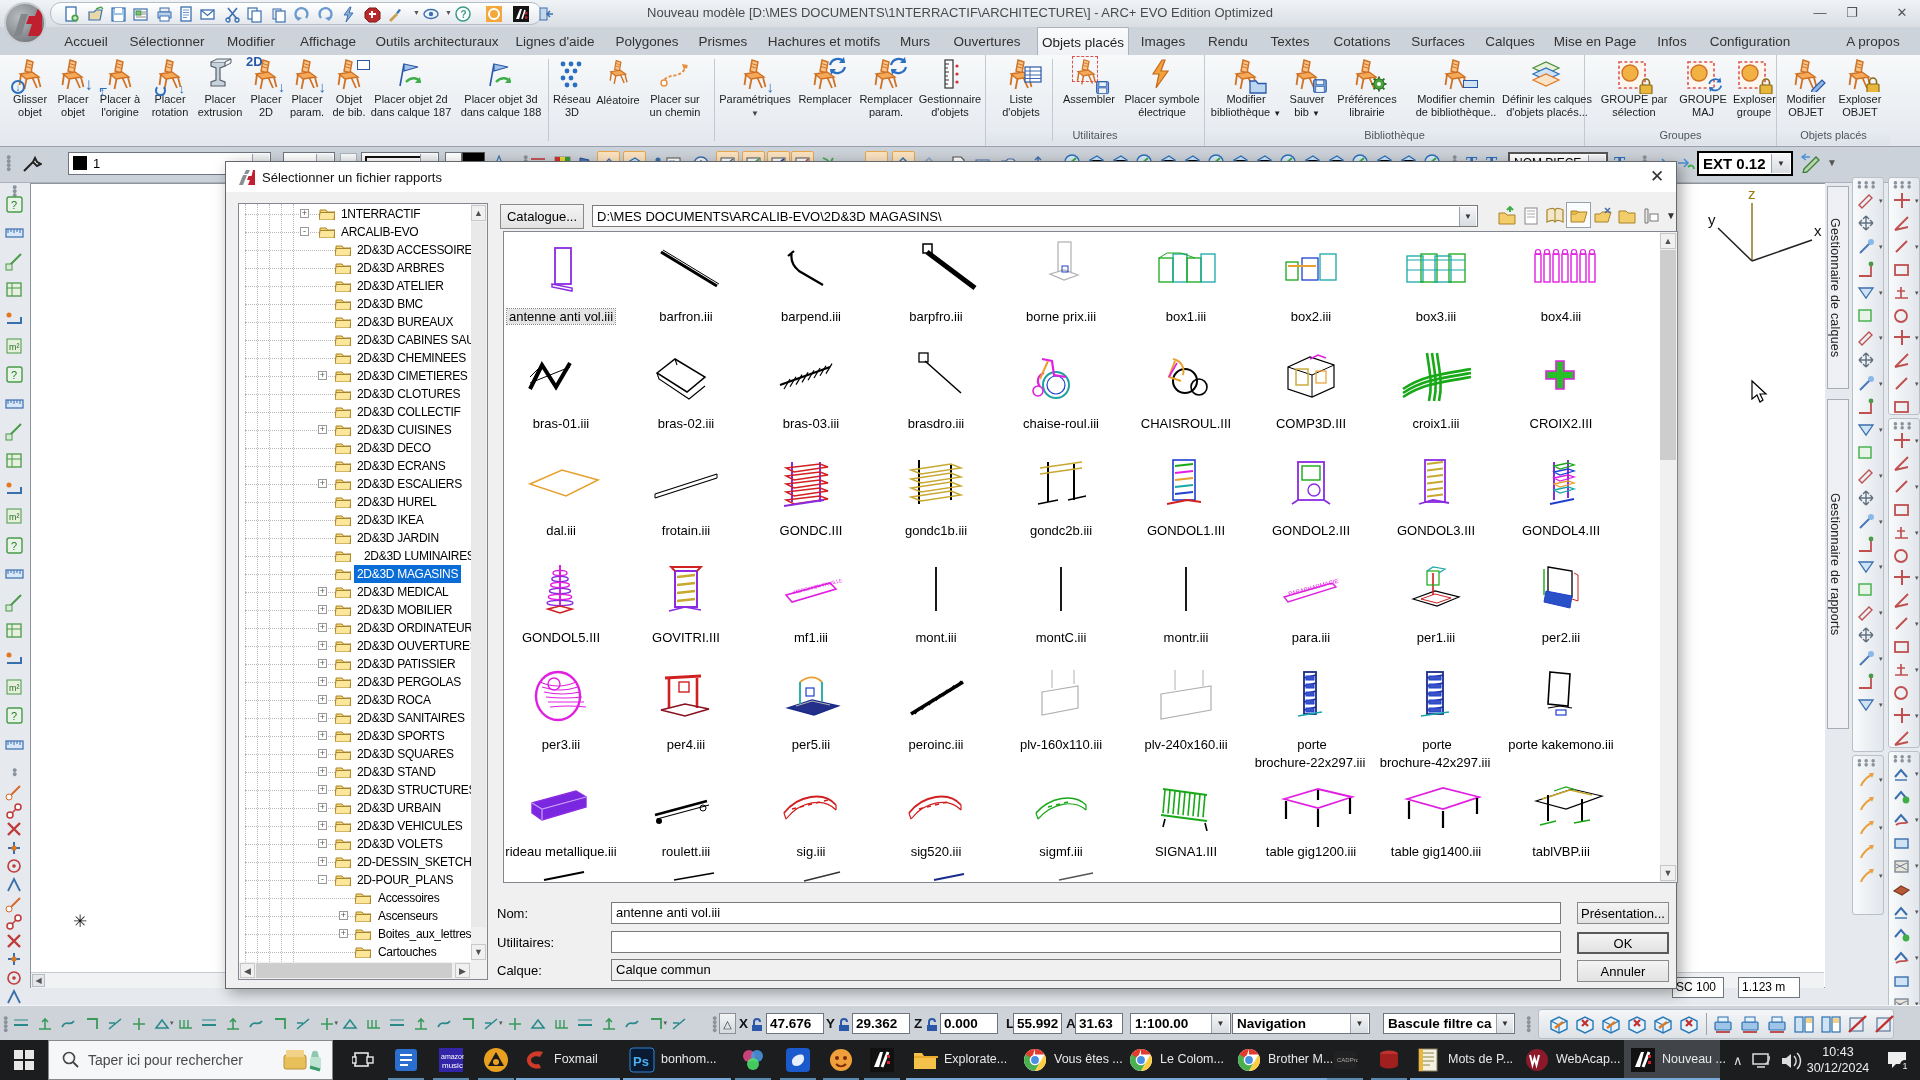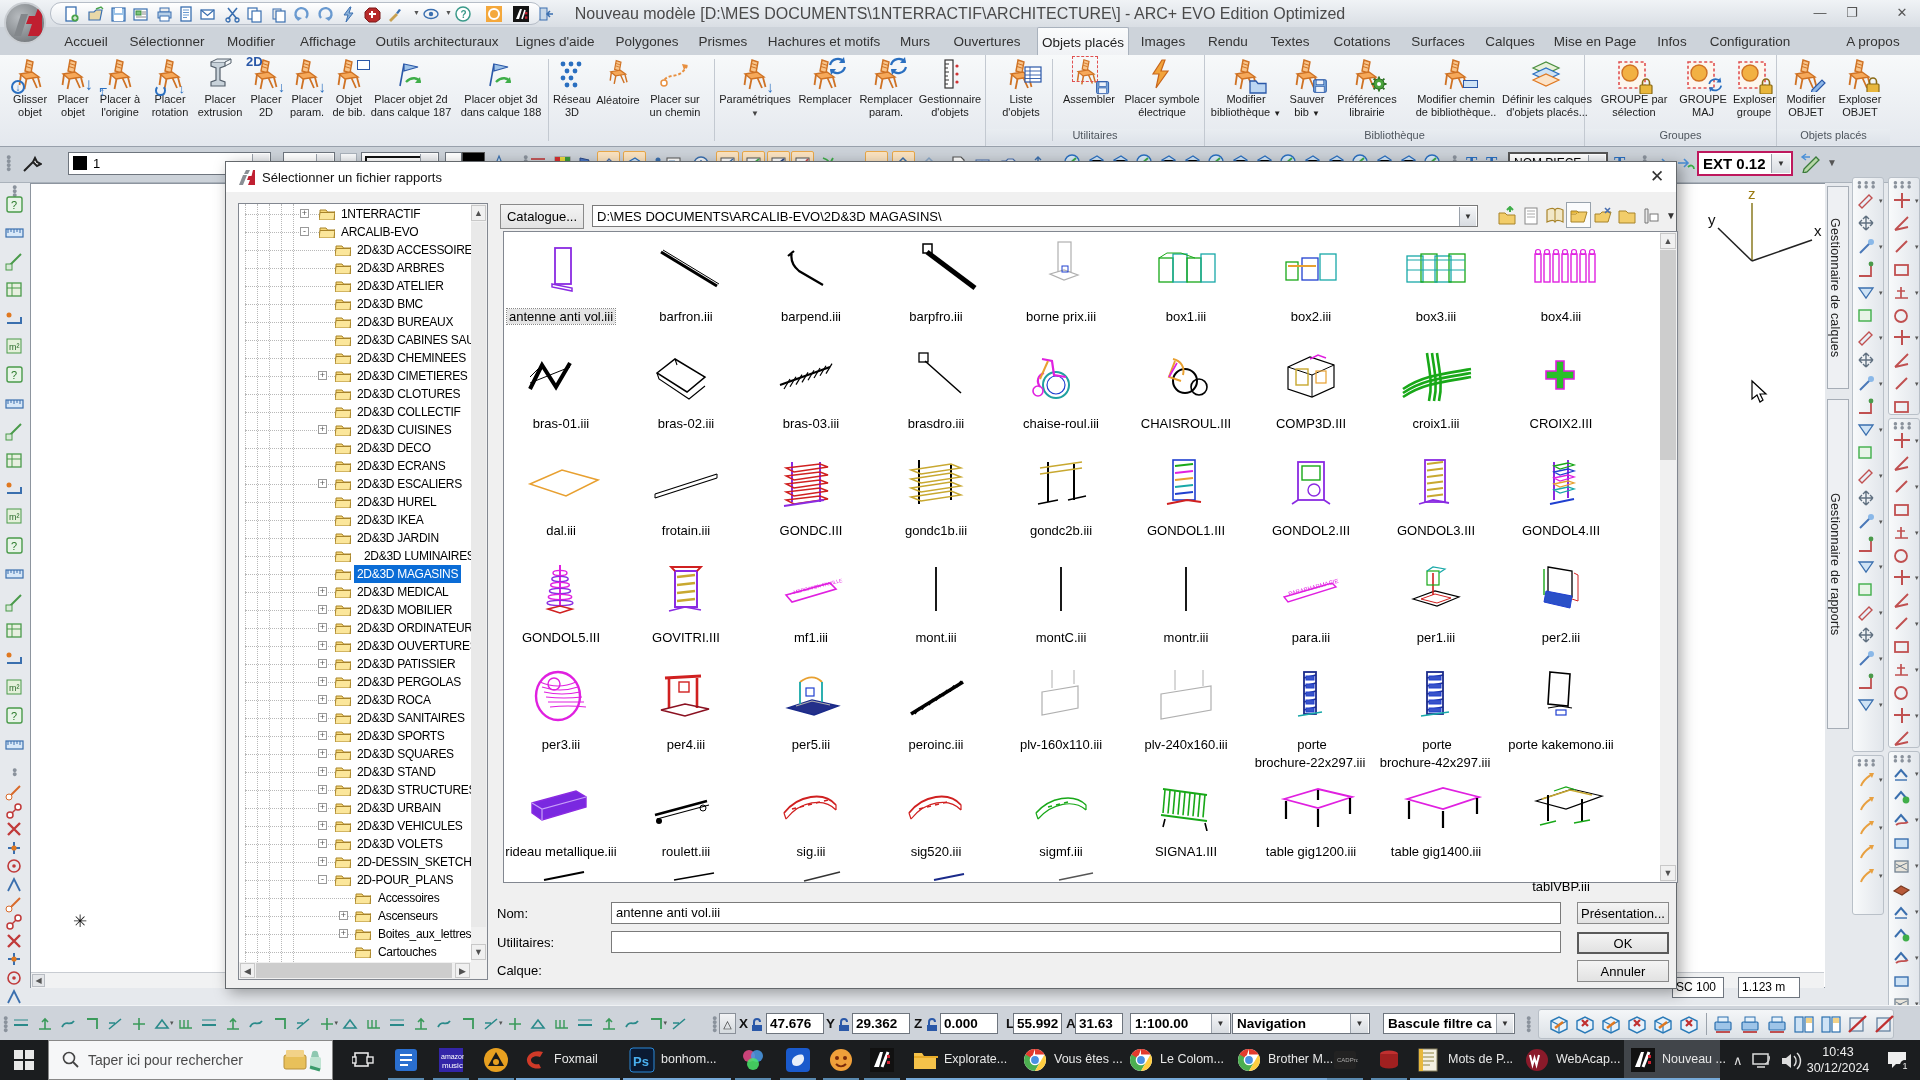--- a/index.html
+++ b/index.html
@@ -2,21 +2,21 @@
 <html><head><meta charset="utf-8">
 <style>
 *{margin:0;padding:0;box-sizing:border-box}
 html,body{width:1920px;height:1080px;overflow:hidden}
 body{font-family:"Liberation Sans",sans-serif;position:relative;background:#fff}
 #screen{position:absolute;left:0;top:0;width:1920px;height:1080px;background:#e8ebef}
 .abs{position:absolute}
 
 #titlebar{position:absolute;left:0;top:0;width:1920px;height:27px;background:linear-gradient(#f0f3f6,#d9dee4)}
 #qbar{position:absolute;left:50px;top:2px;width:492px;height:23px;background:linear-gradient(#ffffff,#e4e8ed);border:1px solid #b6bdc7;border-radius:11px}
-#title-text{position:absolute;left:0;right:0;top:5px;text-align:center;font-size:16px;color:#4a4a4a}
+#title-text{position:absolute;left:0;right:0;top:5px;text-align:center;font-size:13px;color:#4a4a4a}
 .winbtn{position:absolute;top:4px;width:28px;height:18px;color:#555;font-size:13px;text-align:center;line-height:18px}
 
 #tabrow{position:absolute;left:0;top:27px;width:1920px;height:28px;background:#cdd3da}
 .tab{position:absolute;top:0;height:28px;line-height:29px;font-size:13.5px;color:#333;text-align:center}
 .tab.active{background:linear-gradient(#fafbfc,#f0f2f5);border:1px solid #a9b2bd;border-bottom:none;border-radius:2px 2px 0 0;color:#222}
 
 #ribbon{position:absolute;left:0;top:55px;width:1920px;height:92px;background:linear-gradient(#f7f9fa,#e4e8ee);border-bottom:1px solid #98a0ab}
 .rgroup{position:absolute;top:0;height:91px;border-right:1px solid #c3c9d1}
 .rgroup .glabel{position:absolute;left:0;right:0;bottom:1px;height:16px;text-align:center;font-size:11px;color:#4f565e;background:linear-gradient(#e9edf1,#dde2e9)}
 .rbtn{position:absolute;top:2px;height:72px;text-align:center}
@@ -783,21 +783,21 @@
  <span style="position:absolute;left:1614px;top:6px;color:#2a6fc0;font-weight:bold;font-size:17px;font-family:'Liberation Serif',serif">T</span>
  <div class="hdots" style="left:1642px;top:8px">●●●●</div>
  <svg width="20" height="16" style="position:absolute;left:1654px;top:8px">
         <path d="M2,8 h10 M8,4 l4,4 -4,4" stroke="#4a90d8" stroke-width="1.6" fill="none"></path>
         <path d="M12,12 c3,-3 6,-1 6,2" stroke="#3fae49" stroke-width="1.8" fill="none"></path>
       </svg>
  <svg width="20" height="16" style="position:absolute;left:1676px;top:8px">
         <path d="M2,8 h10 M8,4 l4,4 -4,4" stroke="#4a90d8" stroke-width="1.6" fill="none"></path>
         <path d="M12,12 c3,-3 6,-1 6,2" stroke="#3fae49" stroke-width="1.8" fill="none"></path>
       </svg>
- <div class="t2field" style="left:1697px;top:4px;width:96px;height:25px;border:2px solid #be185d">
+ <div class="t2field" style="left:1697px;top:4px;width:96px;height:25px;border:2px solid #000000">
         <span style="position:absolute;left:4px;top:2px;font-size:15px;font-weight:bold;color:#000">EXT 0.12</span>
         <div class="t2drop" style="width:19px">▼</div>
       </div>
  <svg width="24" height="20" style="position:absolute;left:1800px;top:6px">
         <path d="M4,16 L16,4 l3,3 -12,12 -4,1 Z" fill="#b8d8a8" stroke="#3a7a3a" stroke-width="1.3"></path>
         <path d="M2,4 h8 M6,1 l-4,3 4,3" stroke="#4a90d8" stroke-width="1.4" fill="none"></path>
       </svg>
  <span style="position:absolute;left:1827px;top:10px;font-size:10px;color:#555">▼</span>
 </div>
 
@@ -2419,36 +2419,37 @@
           <div class="gitem" style="left:872px;top:610px"><span class="glbl" style="padding:0 2px">table gig1400.iii</span></div>
           <div class="gitem" style="left:997px;top:543px">
             <svg width="106" height="56" style="margin:0 auto">
               <path d="M28,26 l36,-12 30,7 -36,13 Z" fill="none" stroke="#000" stroke-width="1.2"></path>
               <path d="M34,24 l28,-9 22,5" fill="none" stroke="#c8a830" stroke-width="1.6"></path>
               <path d="M40,20 l0,26 M74,24 l0,22" fill="none" stroke="#000" stroke-width="2"></path>
               <path d="M32,50 l16,-4 M66,48 l16,-3" fill="none" stroke="#18a818" stroke-width="1.4"></path>
               <path d="M46,16 l12,-4 10,3" fill="none" stroke="#18a818" stroke-width="1.2"></path>
             </svg>
           </div>
-          <div class="gitem" style="left:997px;top:645px"><span class="glbl" style="padding:0 2px">tablVBP.iii</span></div>
+          <div class="gitem" style="left:997px;top:610px"><span class="glbl" style="padding:0 2px">tablVBP.iii</span></div>
           <svg width="1140" height="14" style="position:absolute;left:10px;top:636px">
             <path d="M30,12 l40,-8" stroke="#000" stroke-width="2"></path>
             <path d="M160,12 l40,-7" stroke="#000" stroke-width="1.4"></path>
             <path d="M290,13 l36,-9" stroke="#333" stroke-width="1.6"></path>
             <path d="M420,12 l30,-6" stroke="#1a2a8a" stroke-width="2"></path>
             <path d="M545,12 l34,-7" stroke="#555" stroke-width="1.4"></path>
           </svg>
         </div>
   <div class="vsb" style="right:0;top:0;width:17px;height:650px;background:#f0f0f0"></div>
   <div class="sbtn" style="right:1px;top:1px;width:16px;height:16px;font-size:9px;line-height:15px">▲</div>
   <div style="position:absolute;right:1px;top:18px;width:16px;height:210px;background:#cdcdcd"></div>
   <div class="sbtn" style="right:1px;top:633px;width:16px;height:16px;font-size:9px;line-height:15px">▼</div>
  </div>
  <div class="dlabel" style="left:271px;top:744px">Nom:</div>
  <div class="dfield" style="left:385px;top:740px;width:950px">antenne anti vol.iii</div>
  <div class="dlabel" style="left:271px;top:773px">Utilitaires:</div>
  <div class="dfield" style="left:385px;top:769px;width:950px"></div>
  <div class="dlabel" style="left:271px;top:801px">Calque:</div>
+ <div class="dfield" style="left:385px;top:797px;width:950px;background:#f0f0f0">Calque commun</div>
  <div class="dbtn" style="left:1351px;top:740px">Présentation...</div>
  <div class="dbtn" style="left:1351px;top:770px;border:2px solid #5a5a5a;line-height:19px">OK</div>
  <div class="dbtn" style="left:1351px;top:798px">Annuler</div>
 </div>
 </div>
 
 </body></html>

